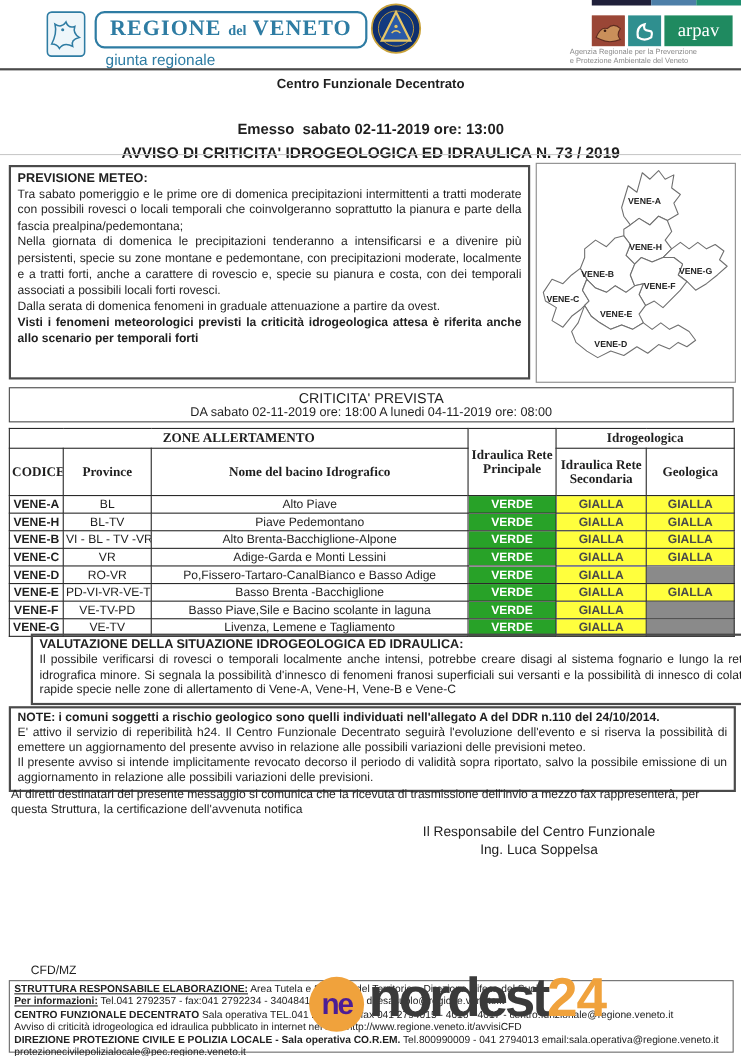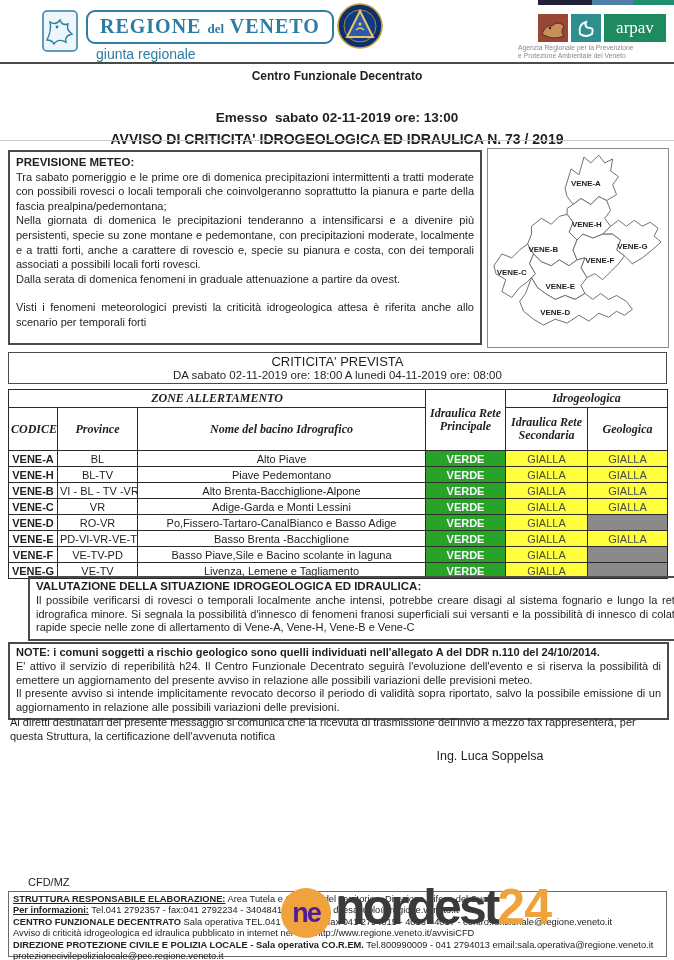--- a/index.html
+++ b/index.html
@@ -37,42 +37,42 @@
   .t-org{position:absolute;top:69px;left:0;width:674px;text-align:center;font-size:12px;font-weight:bold;}
   .t-main{position:absolute;top:87px;left:0;width:674px;text-align:center;font-size:14px;font-weight:bold;margin-top:44px;}
   .t-issued{position:absolute;top:110px;left:0;width:674px;text-align:center;font-size:13.5px;font-weight:bold;white-space:pre;}
   .light-rule{position:absolute;top:140px;left:0;width:674px;border-top:1px solid #c9c9c9;}
 
   
   .previsione{position:absolute;top:150px;left:8px;width:458px;height:184px;
               border:2px solid #4a4a4a;padding:3px 6px 4px 6px;font-size:11px;line-height:14.6px;}
   .previsione .pv-title{font-weight:bold;font-size:11.5px;}
   .previsione p{margin:0;text-align:justify;}
-  .previsione .pv-bold{font-weight:normal;margin-top:14px;}
+  .previsione .pv-bold{font-weight:bold;}
 
   .mapbox{position:absolute;top:148px;left:487px;width:180px;height:198px;border:1px solid #8a8a8a;background:#ffffff;}
   .mapbox svg{display:block;}
   .mapbox text{font-family:"Liberation Sans",sans-serif;font-size:8px;font-weight:bold;fill:#222;}
   .mapbox path,.mapbox polygon{fill:#ffffff;stroke:#6f6f6f;stroke-width:1;stroke-linejoin:round;}
 
   
   .crit-head{position:absolute;top:352px;left:8px;width:657px;border:1px solid #4a4a4a;text-align:center;padding:1px 0 2px 0;}
   .crit-head .ch1{font-size:13px;text-align:center;}
   .crit-head .ch2{font-size:11.5px;}
 
   table.crit{position:absolute;top:389px;left:8px;border-collapse:collapse;table-layout:fixed;width:659px;}
   table.crit th,table.crit td{border:1px solid #2a2a2a;padding:0 2px;overflow:hidden;white-space:nowrap;}
-  table.crit th{font-family:"Liberation Serif",serif;font-style:italic;font-weight:bold;font-size:12px;
+  table.crit th{font-family:"Liberation Serif",serif;font-weight:bold;font-size:12px;
                 text-align:center;white-space:normal;line-height:13px;}
   th.group{height:17px;}
   tr.colhdr th{height:42px;}
   table.crit td{height:15px;font-size:11px;text-align:center;}
   td.code{font-weight:bold;text-align:left;font-size:11px;}
   td.cell-green{background:#28a228;color:#ffffff;font-weight:bold;}
-  td.cell-yellow{background:#ffff3d;color:#4a4a4a;font-weight:normal;}
+  td.cell-yellow{background:#ffff3d;color:#4a4a4a;font-weight:bold;}
   td.cell-gray{background:#8a8a8a;}
   th.codice{font-size:10px;}
 
   
   .valutazione{position:absolute;top:576px;left:8px;width:645px;border:2px solid #4a4a4a;
                padding:2px 6px 4px 6px;font-size:11px;line-height:13.8px;margin-left:20px;}
   .valutazione .vt{font-weight:bold;font-size:11.5px;}
   .valutazione p{margin:0;text-align:justify;}
 
   .notebox{position:absolute;top:642px;left:8px;width:645px;border:2px solid #4a4a4a;
@@ -298,20 +298,21 @@
 
   <div class="notebox">
     <div class="nt">NOTE: i comuni soggetti a rischio geologico sono quelli individuati nell'allegato A del DDR n.110 del 24/10/2014.</div>
     <p>E' attivo il servizio di reperibilità h24. Il Centro Funzionale Decentrato seguirà l'evoluzione dell'evento e si riserva la possibilità di emettere un aggiornamento del presente avviso in relazione alle possibili variazioni delle previsioni meteo.</p>
     <p>Il presente avviso si intende implicitamente revocato decorso il periodo di validità sopra riportato, salvo la possibile emissione di un aggiornamento in relazione alle possibili variazioni delle previsioni.</p>
   </div>
 
   <div class="faxnote">Ai diretti destinatari del presente messaggio si comunica che la ricevuta di trasmissione dell'invio a mezzo fax rappresenterà, per questa Struttura, la certificazione dell'avvenuta notifica</div>
 
   <div class="signature">
+    <div>Il Responsabile del Centro Funzionale</div>
     <div>Ing. Luca Soppelsa</div>
   </div>
 
   <div class="cfd">CFD/MZ</div>
 
   <div class="footerbox">
     <div class="fl"><span class="fl-u">STRUTTURA RESPONSABILE ELABORAZIONE:</span><span> Area Tutela e Sviluppo del Territorio – Direzione Difesa del Suolo</span></div>
     <div class="fl"><span class="fl-u">Per informazioni:</span><span> Tel.041 2792357 - fax:041 2792234 - 3404841596 - email: difesasuolo@regione.veneto.it</span></div>
     <div class="fl"><b>CENTRO FUNZIONALE DECENTRATO</b><span> Sala operativa TEL.041 2794012 - fax 041 2794015 - 4016 - 4017 - centro.funzionale@regione.veneto.it</span></div>
     <div class="fl"><span>Avviso di criticità idrogeologica ed idraulica pubblicato in internet nel sito: http://www.regione.veneto.it/avvisiCFD</span></div>

